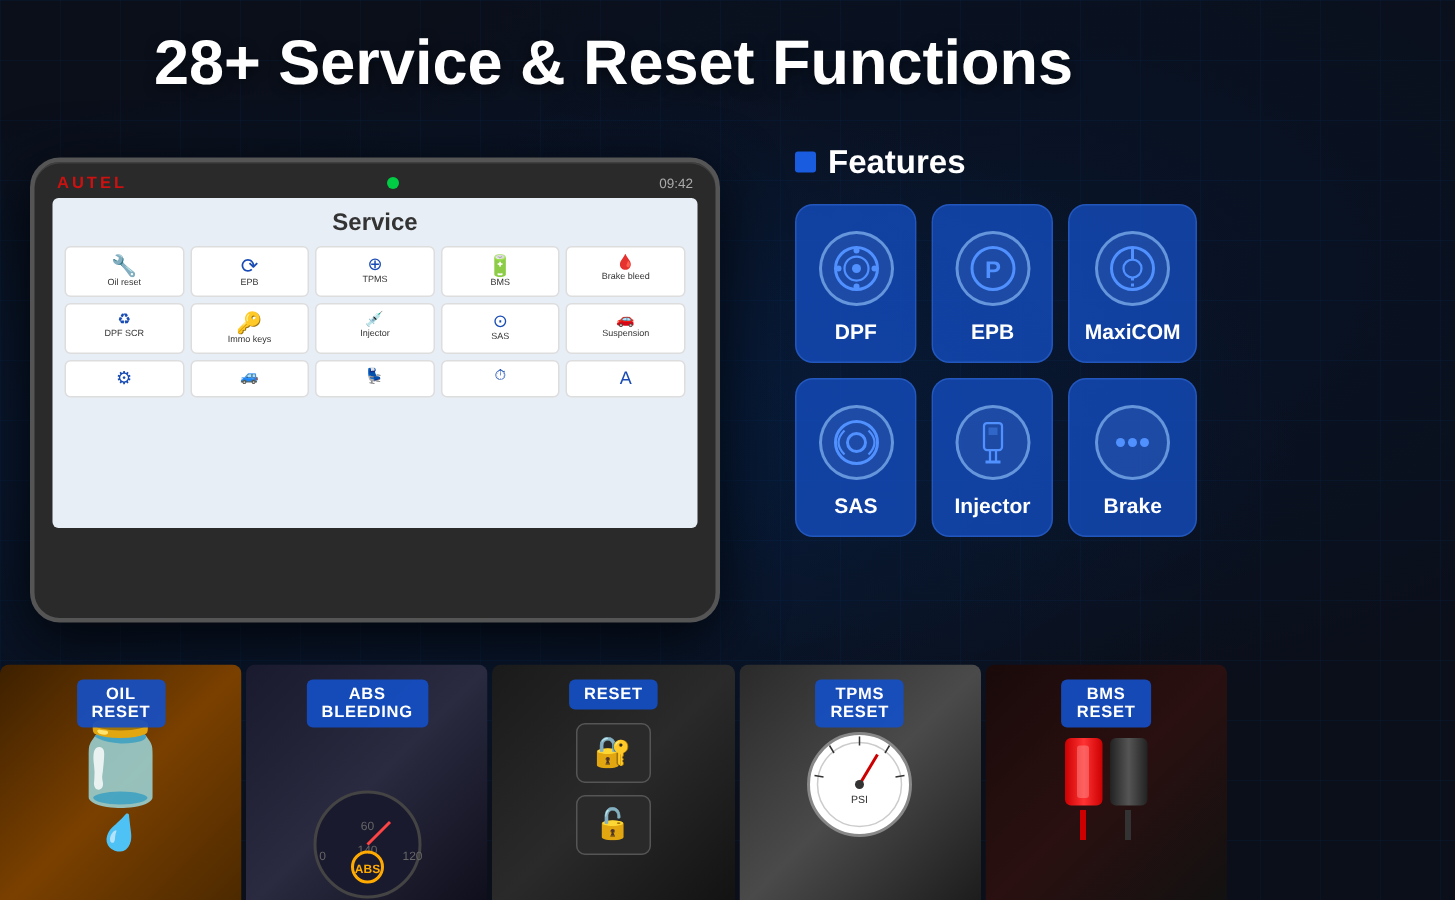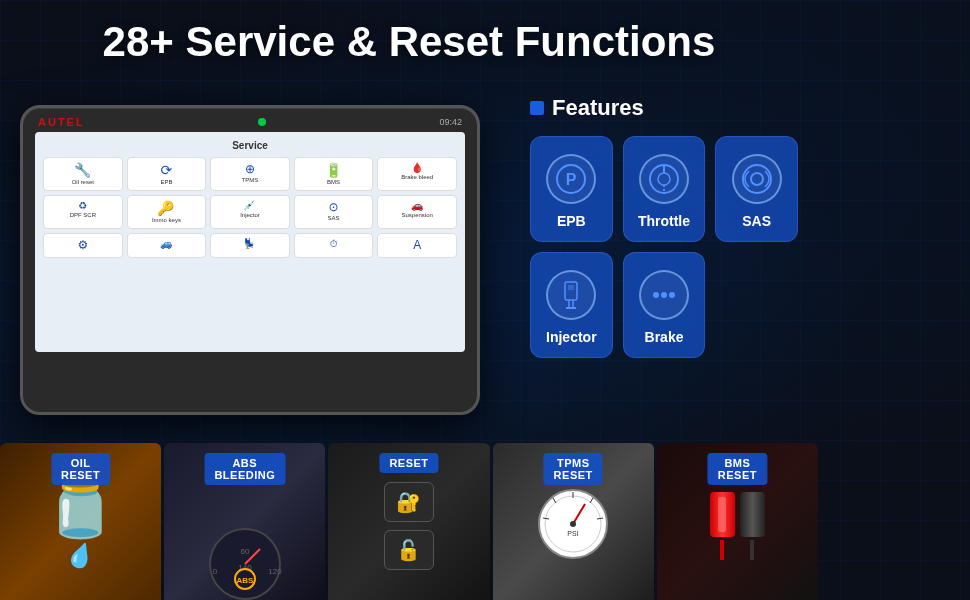--- a/index.html
+++ b/index.html
@@ -91,21 +91,21 @@
     .device-screen {
       margin: 0 12px;
       background: #e8eef5;
       border-radius: 4px;
       padding: 8px;
       height: 220px;
     }
 
     .screen-title {
       text-align: center;
-      font-size: 10px;
+      font-size: 16px;
       color: #333;
       font-weight: bold;
       margin-bottom: 6px;
     }
 
     .screen-grid {
       display: grid;
       grid-template-columns: repeat(5, 1fr);
       gap: 4px;
     }
@@ -382,20 +382,36 @@
     </div>
 
     <div class="features-panel">
       <div class="features-header">
         <div class="features-dot"></div>
         <div class="features-title">Features</div>
       </div>
 
       <div class="features-grid">
 
+        <div class="feature-card">
+          <div class="feature-icon-wrap">
+            <div class="feature-icon-circle">
+              <svg width="36" height="36" viewBox="0 0 36 36">
+                <circle cx="18" cy="18" r="14" fill="none" stroke="#5090ff" stroke-width="2"></circle>
+                <circle cx="18" cy="18" r="8" fill="none" stroke="#5090ff" stroke-width="1.5"></circle>
+                <circle cx="18" cy="18" r="3" fill="#5090ff"></circle>
+                <circle cx="18" cy="6" r="2" fill="#5090ff"></circle>
+                <circle cx="18" cy="30" r="2" fill="#5090ff"></circle>
+                <circle cx="6" cy="18" r="2" fill="#5090ff"></circle>
+                <circle cx="30" cy="18" r="2" fill="#5090ff"></circle>
+              </svg>
+            </div>
+          </div>
+          <div class="feature-label">DPF</div>
+        </div>
 
         <div class="feature-card">
           <div class="feature-icon-wrap">
             <div class="feature-icon-circle">
               <svg width="36" height="36" viewBox="0 0 36 36">
                 <circle cx="18" cy="18" r="14" fill="none" stroke="#5090ff" stroke-width="2"></circle>
                 <text x="18" y="24" text-anchor="middle" fill="#5090ff" font-size="16" font-weight="900" font-family="Arial">P</text>
               </svg>
             </div>
           </div>
@@ -406,21 +422,21 @@
           <div class="feature-icon-wrap">
             <div class="feature-icon-circle">
               <svg width="36" height="36" viewBox="0 0 36 36">
                 <circle cx="18" cy="18" r="14" fill="none" stroke="#5090ff" stroke-width="2"></circle>
                 <circle cx="18" cy="18" r="6" fill="none" stroke="#5090ff" stroke-width="1.5"></circle>
                 <line x1="18" y1="4" x2="18" y2="12" stroke="#5090ff" stroke-width="2"></line>
                 <line x1="18" y1="24" x2="18" y2="32" stroke="#5090ff" stroke-width="2" stroke-dasharray="2,2"></line>
               </svg>
             </div>
           </div>
-          <div class="feature-label">Throttle</div>
+          <div class="feature-label">MaxiCOM</div>
         </div>
 
         <div class="feature-card">
           <div class="feature-icon-wrap">
             <div class="feature-icon-circle">
               <svg width="36" height="36" viewBox="0 0 36 36">
                 <circle cx="18" cy="18" r="14" fill="none" stroke="#5090ff" stroke-width="2"></circle>
                 <circle cx="18" cy="18" r="6" fill="none" stroke="#5090ff" stroke-width="2"></circle>
                 <path d="M10 10 Q6 14 6 18 Q6 22 10 26" fill="none" stroke="#5090ff" stroke-width="1.5"></path>
                 <path d="M26 10 Q30 14 30 18 Q30 22 26 26" fill="none" stroke="#5090ff" stroke-width="1.5"></path>

